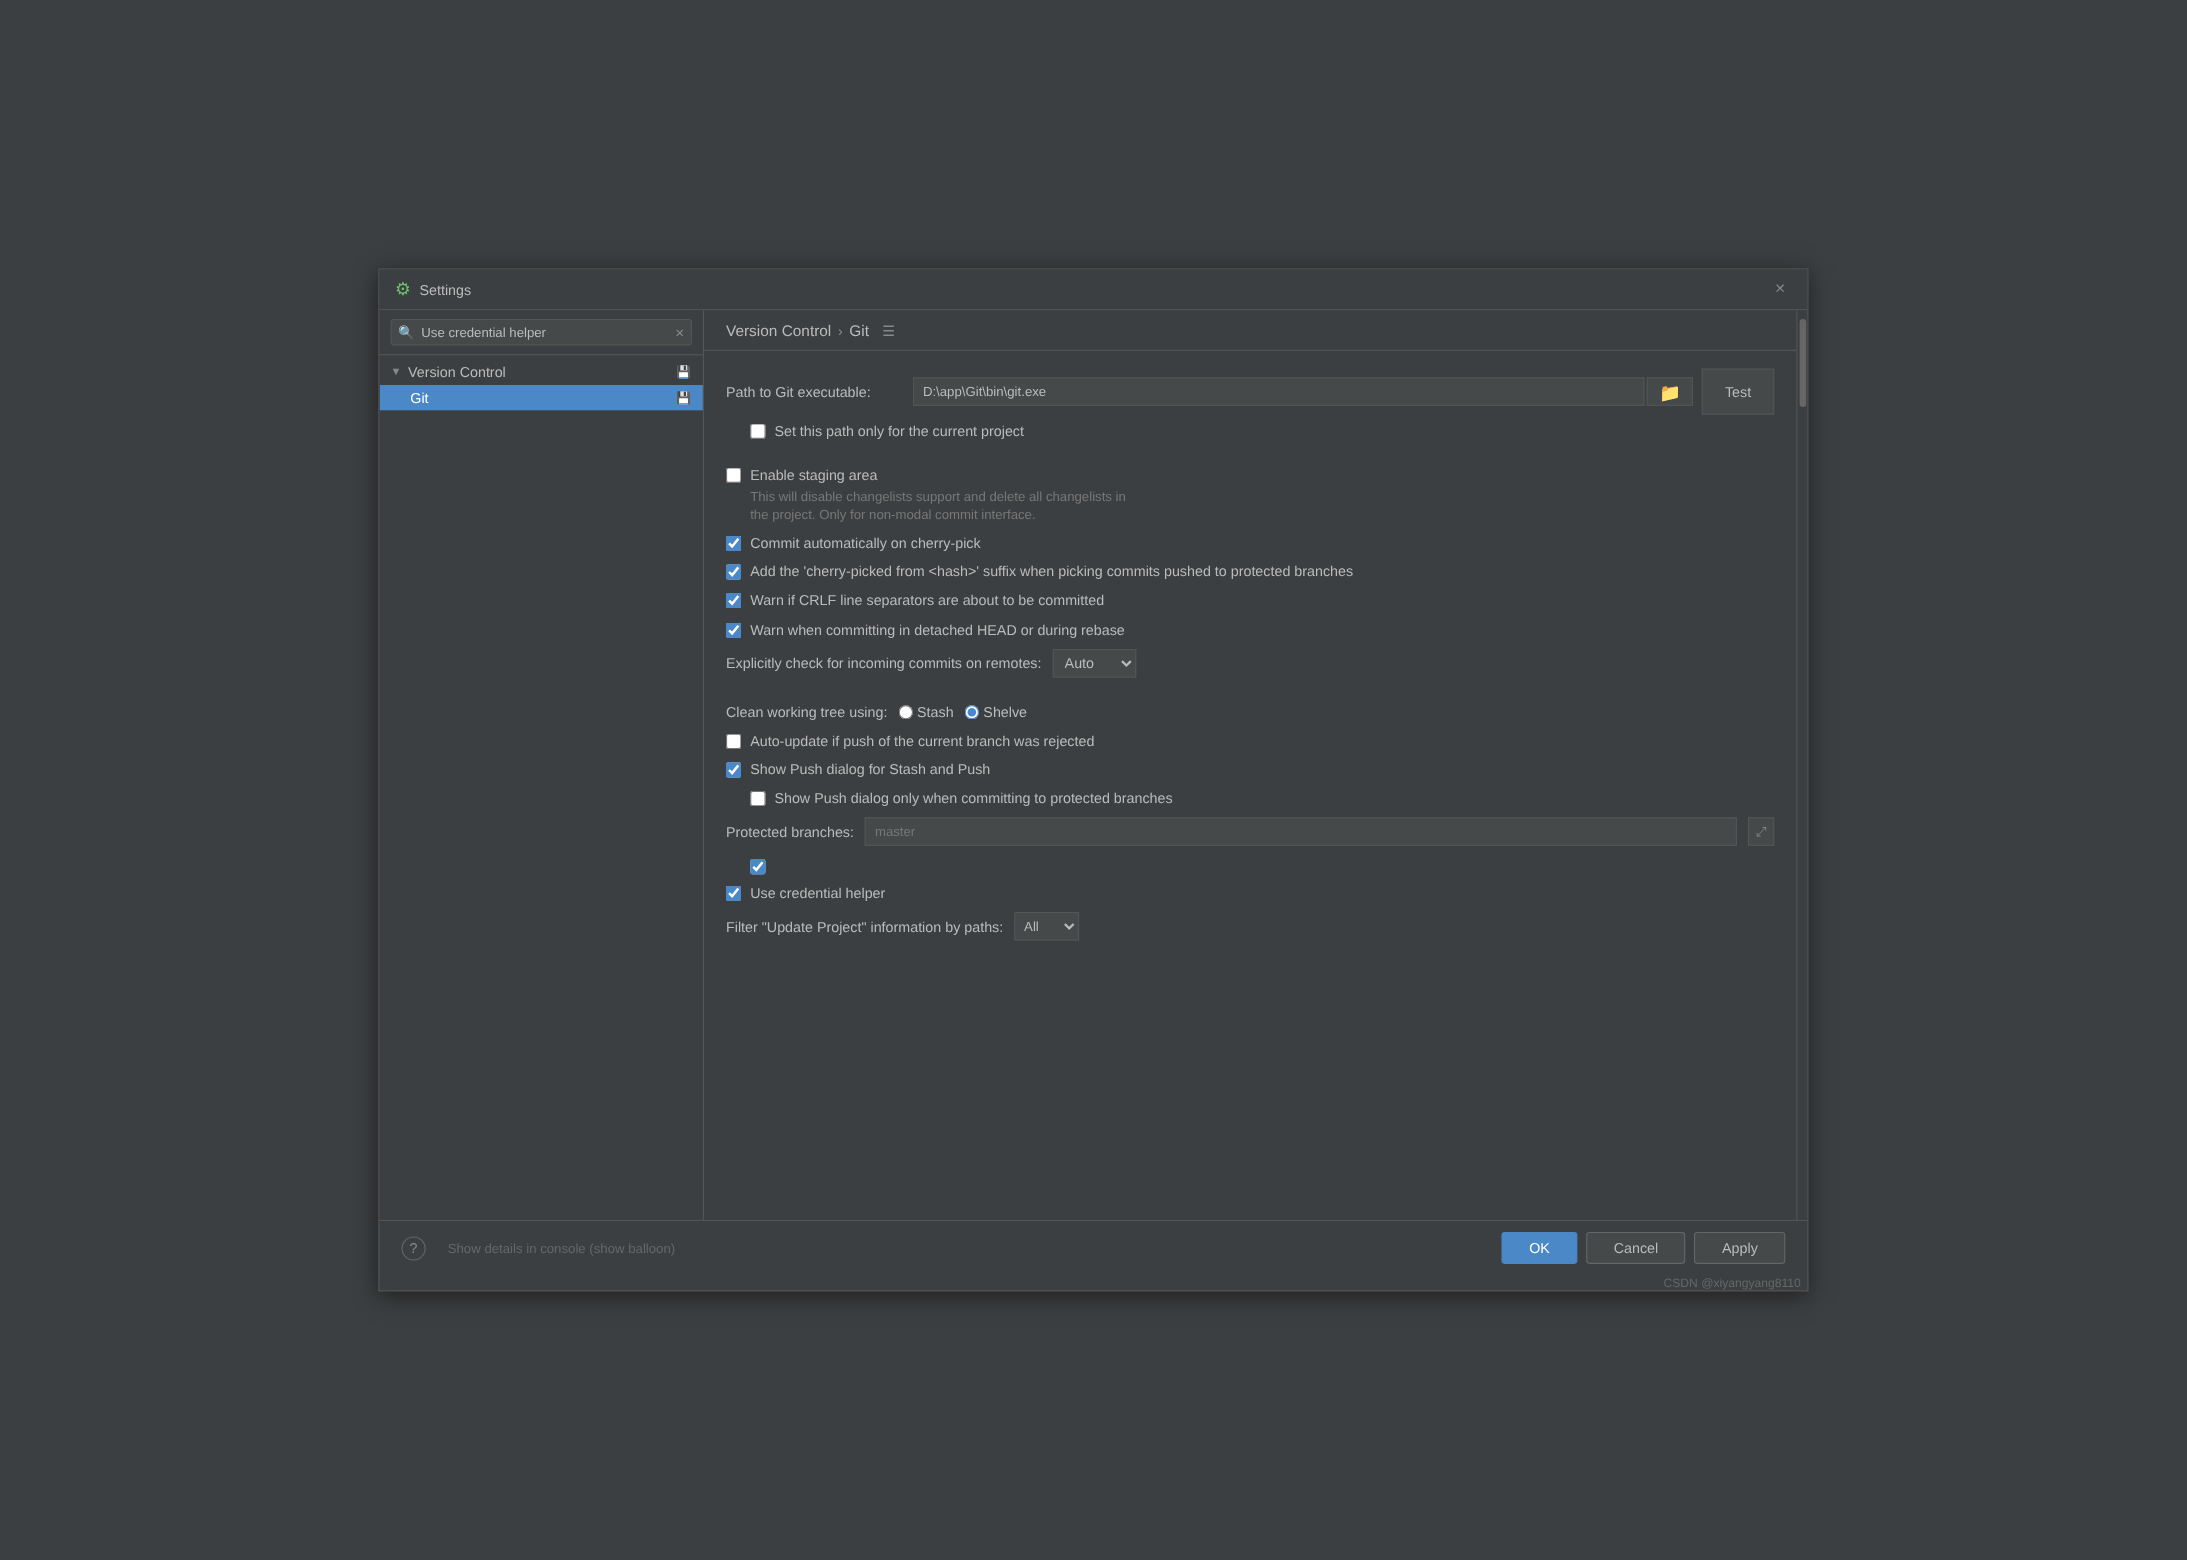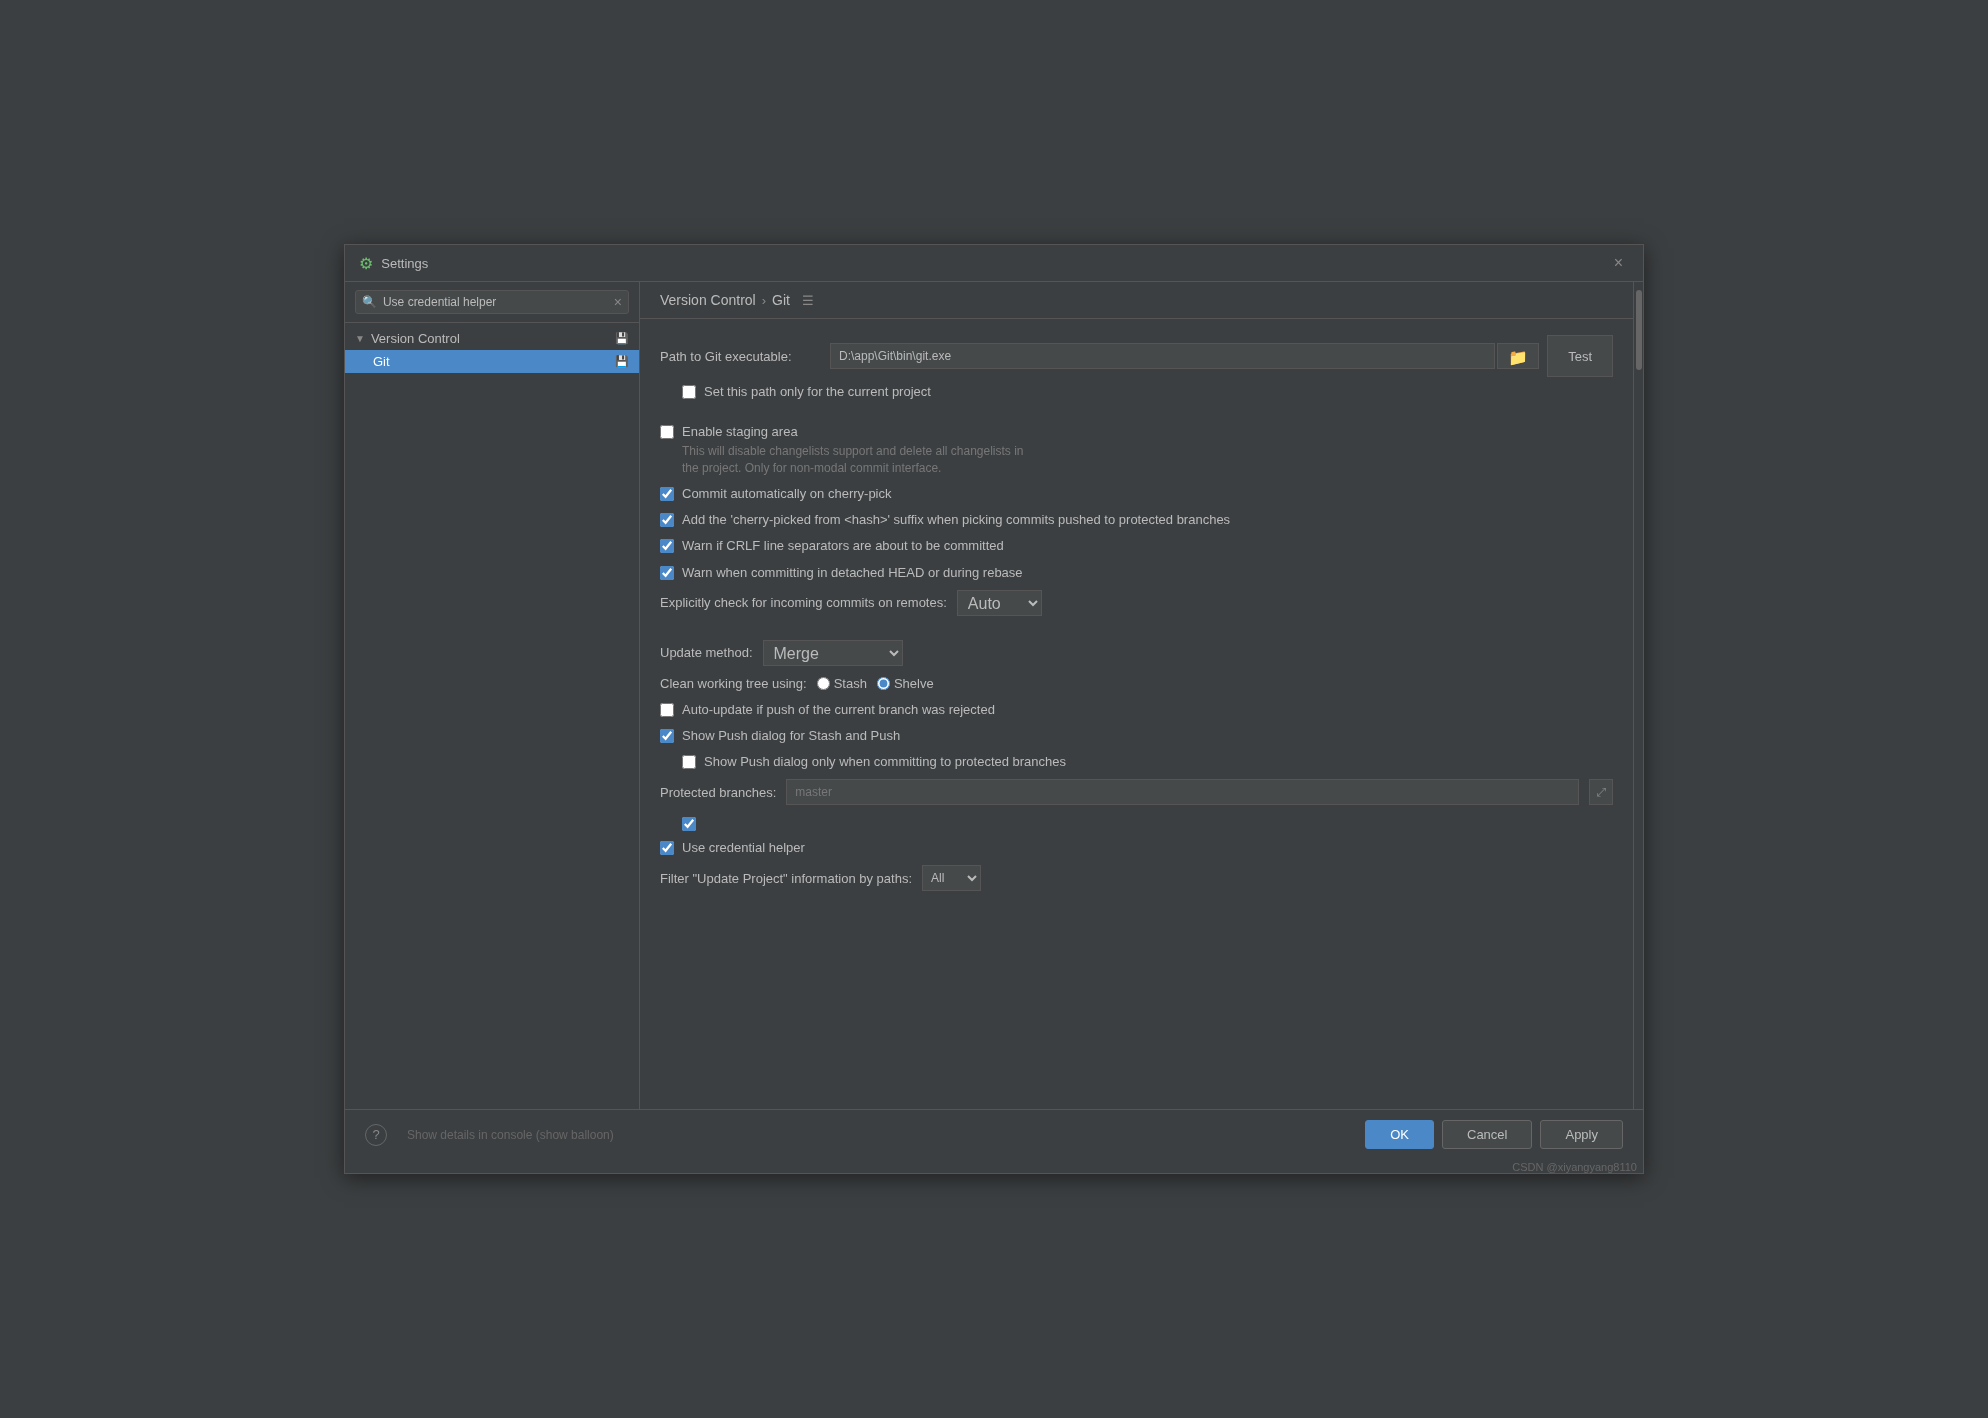--- a/index.html
+++ b/index.html
@@ -224,21 +224,21 @@
       gap: 10px;
     }
     .dropdown-label {
       color: #bbbbbb;
     }
     select {
       background: #45494a;
       border: 1px solid #555;
       color: #bbbbbb;
       padding: 3px 6px;
-      font-size: 16px;
+      font-size: 13px;
       outline: none;
       cursor: pointer;
       height: 26px;
     }
     .radio-row {
       display: flex;
       align-items: center;
       margin-bottom: 10px;
       gap: 10px;
     }
@@ -462,28 +462,20 @@
           <label class="dropdown-label">Explicitly check for incoming commits on remotes:</label>
           <select>
             <option>Auto</option>
             <option>Always</option>
             <option>Never</option>
           </select>
         </div>
 
         <div class="section-gap"></div>
 
-        <div class="dropdown-row">
-          <label class="dropdown-label">Update method:</label>
-          <select>
-            <option>Merge</option>
-            <option>Rebase</option>
-            <option>Branch Default</option>
-          </select>
-        </div>
 
         <div class="radio-row">
           <label class="radio-label">Clean working tree using:</label>
           <label class="radio-option">
             <input type="radio" name="clean-tree" value="stash" style="">
             <span>Stash</span>
           </label>
           <label class="radio-option">
             <input type="radio" name="clean-tree" value="shelve" checked="" style="">
             <span>Shelve</span>

